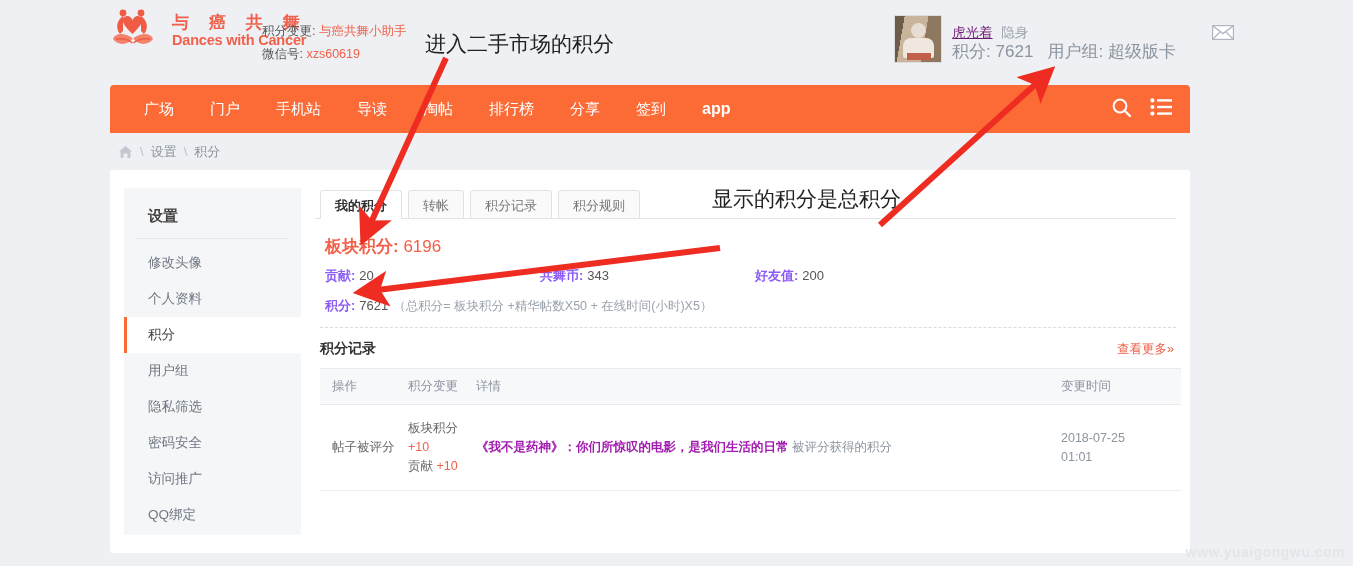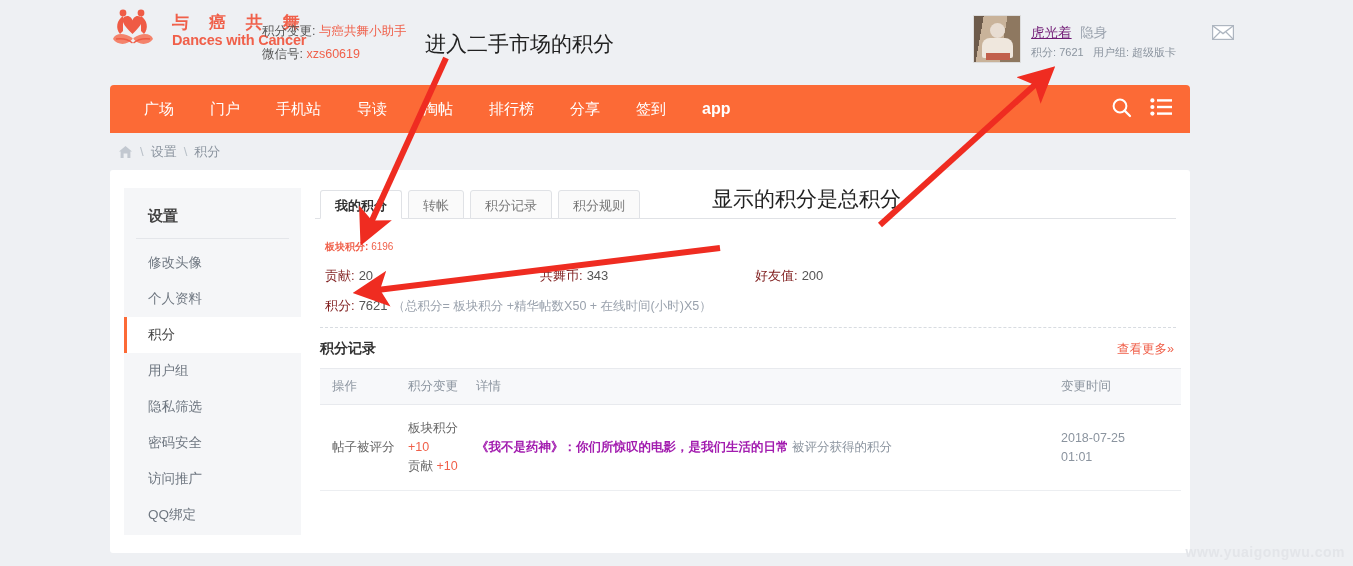--- a/index.html
+++ b/index.html
@@ -40,21 +40,21 @@
   }
   .avatar .ph-wall { position:absolute; left:0; top:0; right:0; bottom:0;
      background: linear-gradient(100deg,#6d5b4b 0 18%, #c9b39a 18% 62%, #8e7860 62% 100%); }
   .avatar .ph-head { position:absolute; left:16px; top:7px; width:15px; height:15px; border-radius:50%; background:#e8ddd2; }
   .avatar .ph-body { position:absolute; left:8px; top:22px; width:31px; height:20px; border-radius:8px 8px 2px 2px; background:#efe7dd; }
   .avatar .ph-tag { position:absolute; left:12px; bottom:2px; width:24px; height:7px; background:#c2604b; }
   .user-meta { margin-left: 10px; padding-top: 9px; }
   .user-line1 { font-size: 13.5px; line-height: 18px; white-space: nowrap; }
   .uname { color: #701a75; font-weight: normal; }
   .ustatus { color: #9aa2ad; margin-left: 5px; }
-  .user-line2 { font-size: 11px; color: #8b949f; line-height: 20px; white-space: nowrap; }
+  .user-line2 { font-size: 17px; color: #8b949f; line-height: 20px; white-space: nowrap; }
   .envelope { position: absolute; right: -58px; top: 10px; width: 22px; height: 15px; }
 
   
   .nav {
     position: absolute; left: 110px; top: 85px; width: 1080px; height: 48px;
     background: #fc6a36; border-radius: 4px 4px 0 0;
     display: flex; align-items: center;
   }
   .nav-items { display: flex; align-items: center; padding-left: 16px; }
   .nav-item {
@@ -102,24 +102,24 @@
   .tabs { display: flex; align-items: flex-end; height: 31px; border-bottom: 1px solid #e0e2e6; padding-left: 5px; }
   .tab {
     height: 29px; line-height: 29px; padding: 0 14px; font-size: 13px; color: #777;
     border: 1px solid #e0e2e6; background: #fafafa; border-radius: 3px 3px 0 0;
     margin-right: 6px; cursor: pointer; position: relative; top: 1px;
   }
   .tab.active { background: #fff; color: #333; font-weight: bold; border-bottom-color: #fff; }
 
   .stats { padding: 14px 2px 0 5px; }
   .stat-row { display: flex; font-size: 13px; line-height: 30px; color: #444; }
-  .stat-hero { color: #f0604a; font-size: 10px; line-height: 28px; padding-left: 5px; }
+  .stat-hero { color: #f0604a; font-size: 17px; line-height: 28px; padding-left: 5px; }
   .stat-hero b { font-weight: bold; }
   .stat-hero span { color: #f0604a; }
-  .lbl { font-weight: normal; color: #7f1d1d; }
+  .lbl { font-weight: bold; color: #8b5cf6; }
   .val { color: #555; margin-left: 4px; }
   .c1 { width: 215px; }
   .c2 { width: 215px; }
   .c3 { width: 215px; }
   .formula { color: #9aa2ad; font-size: 12.5px; margin-left: 5px; }
 
   .dotted { border-top: 1px dashed #d8dce1; margin: 6px 0 0 5px; }
 
   .rec-head {
     display: flex; align-items: center; justify-content: space-between;

